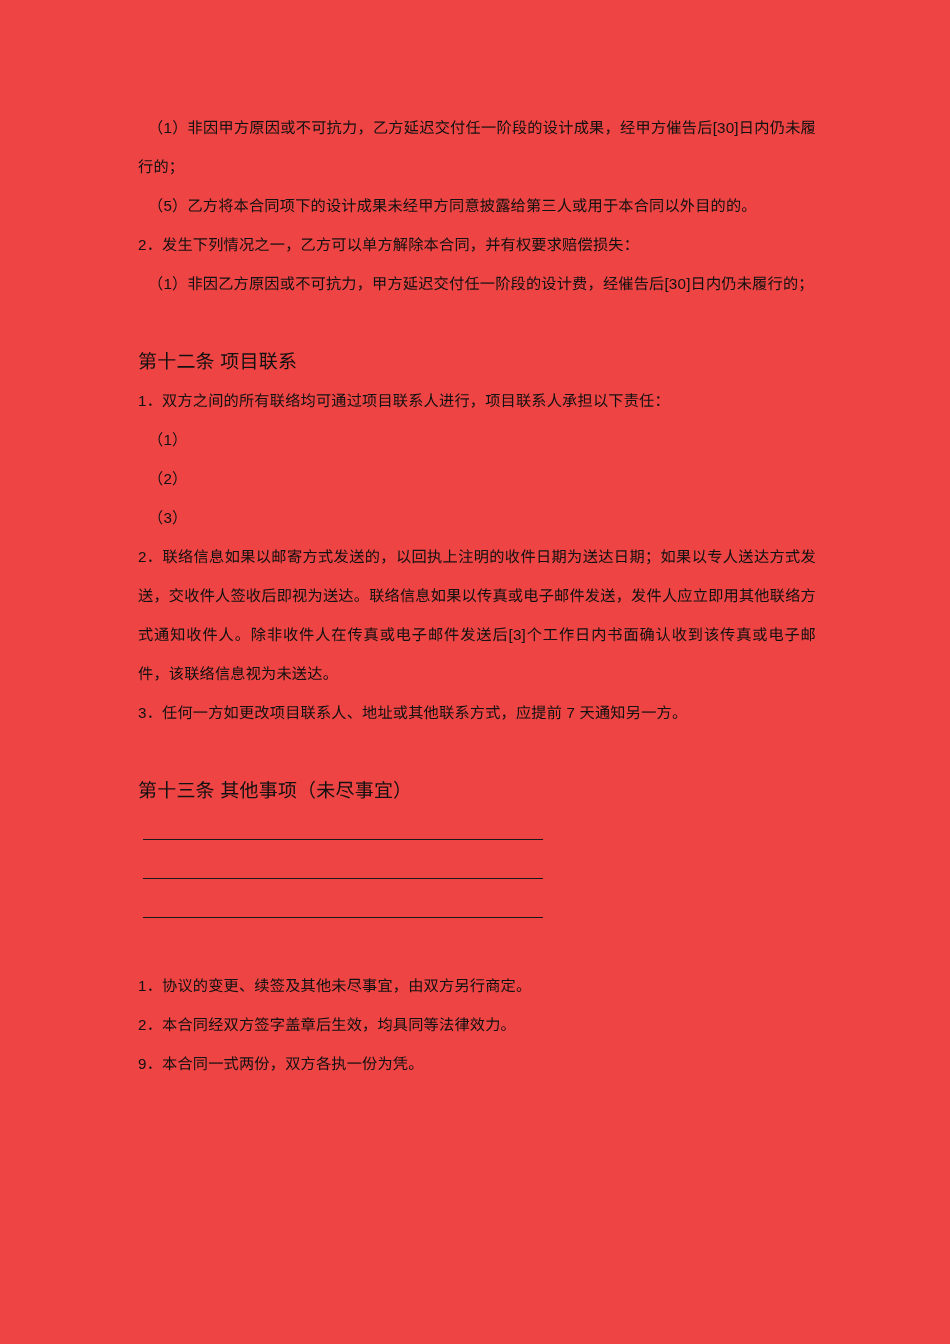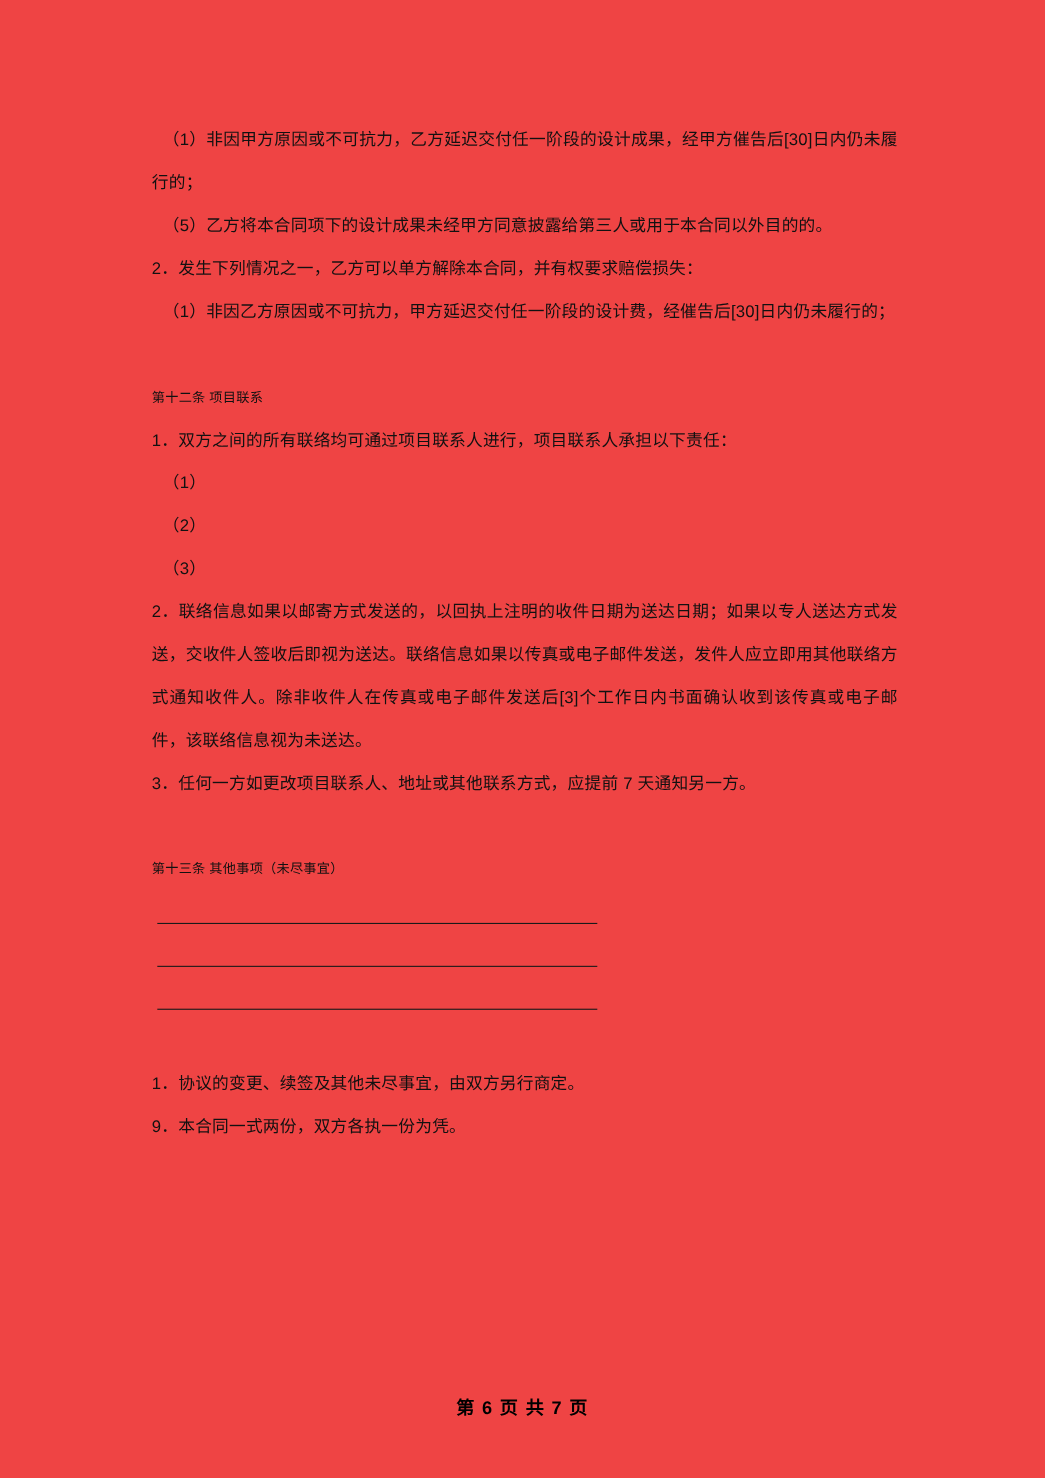--- a/index.html
+++ b/index.html
@@ -34,21 +34,21 @@
     text-justify: inter-ideograph;
   }
   p.indent {
     text-indent: 10px;
   }
   .spacer {
     height: 39px;
   }
   .heading {
     margin: 0;
-    font-size: 12px;
+    font-size: 19px;
     line-height: 39px;
     letter-spacing: 0.2px;
     color: #111111;
   }
   .rule-row {
     height: 39px;
     display: flex;
     align-items: flex-end;
   }
   .rule {
@@ -94,16 +94,16 @@
         <div class="rule"></div>
       </div>
       <div class="rule-row">
         <div class="rule"></div>
       </div>
       <div class="rule-row">
         <div class="rule"></div>
       </div>
       <div class="spacer"></div>
       <p class="para">1．协议的变更、续签及其他未尽事宜，由双方另行商定。</p>
+      <p class="para">2．本合同经双方签字盖章后生效，均具同等法律效力。</p>
       <p class="para">9．本合同一式两份，双方各执一份为凭。</p>
     </div>
-  <div class="footer">第 6 页 共 7 页</div>
 </div>
 
 </body></html>

